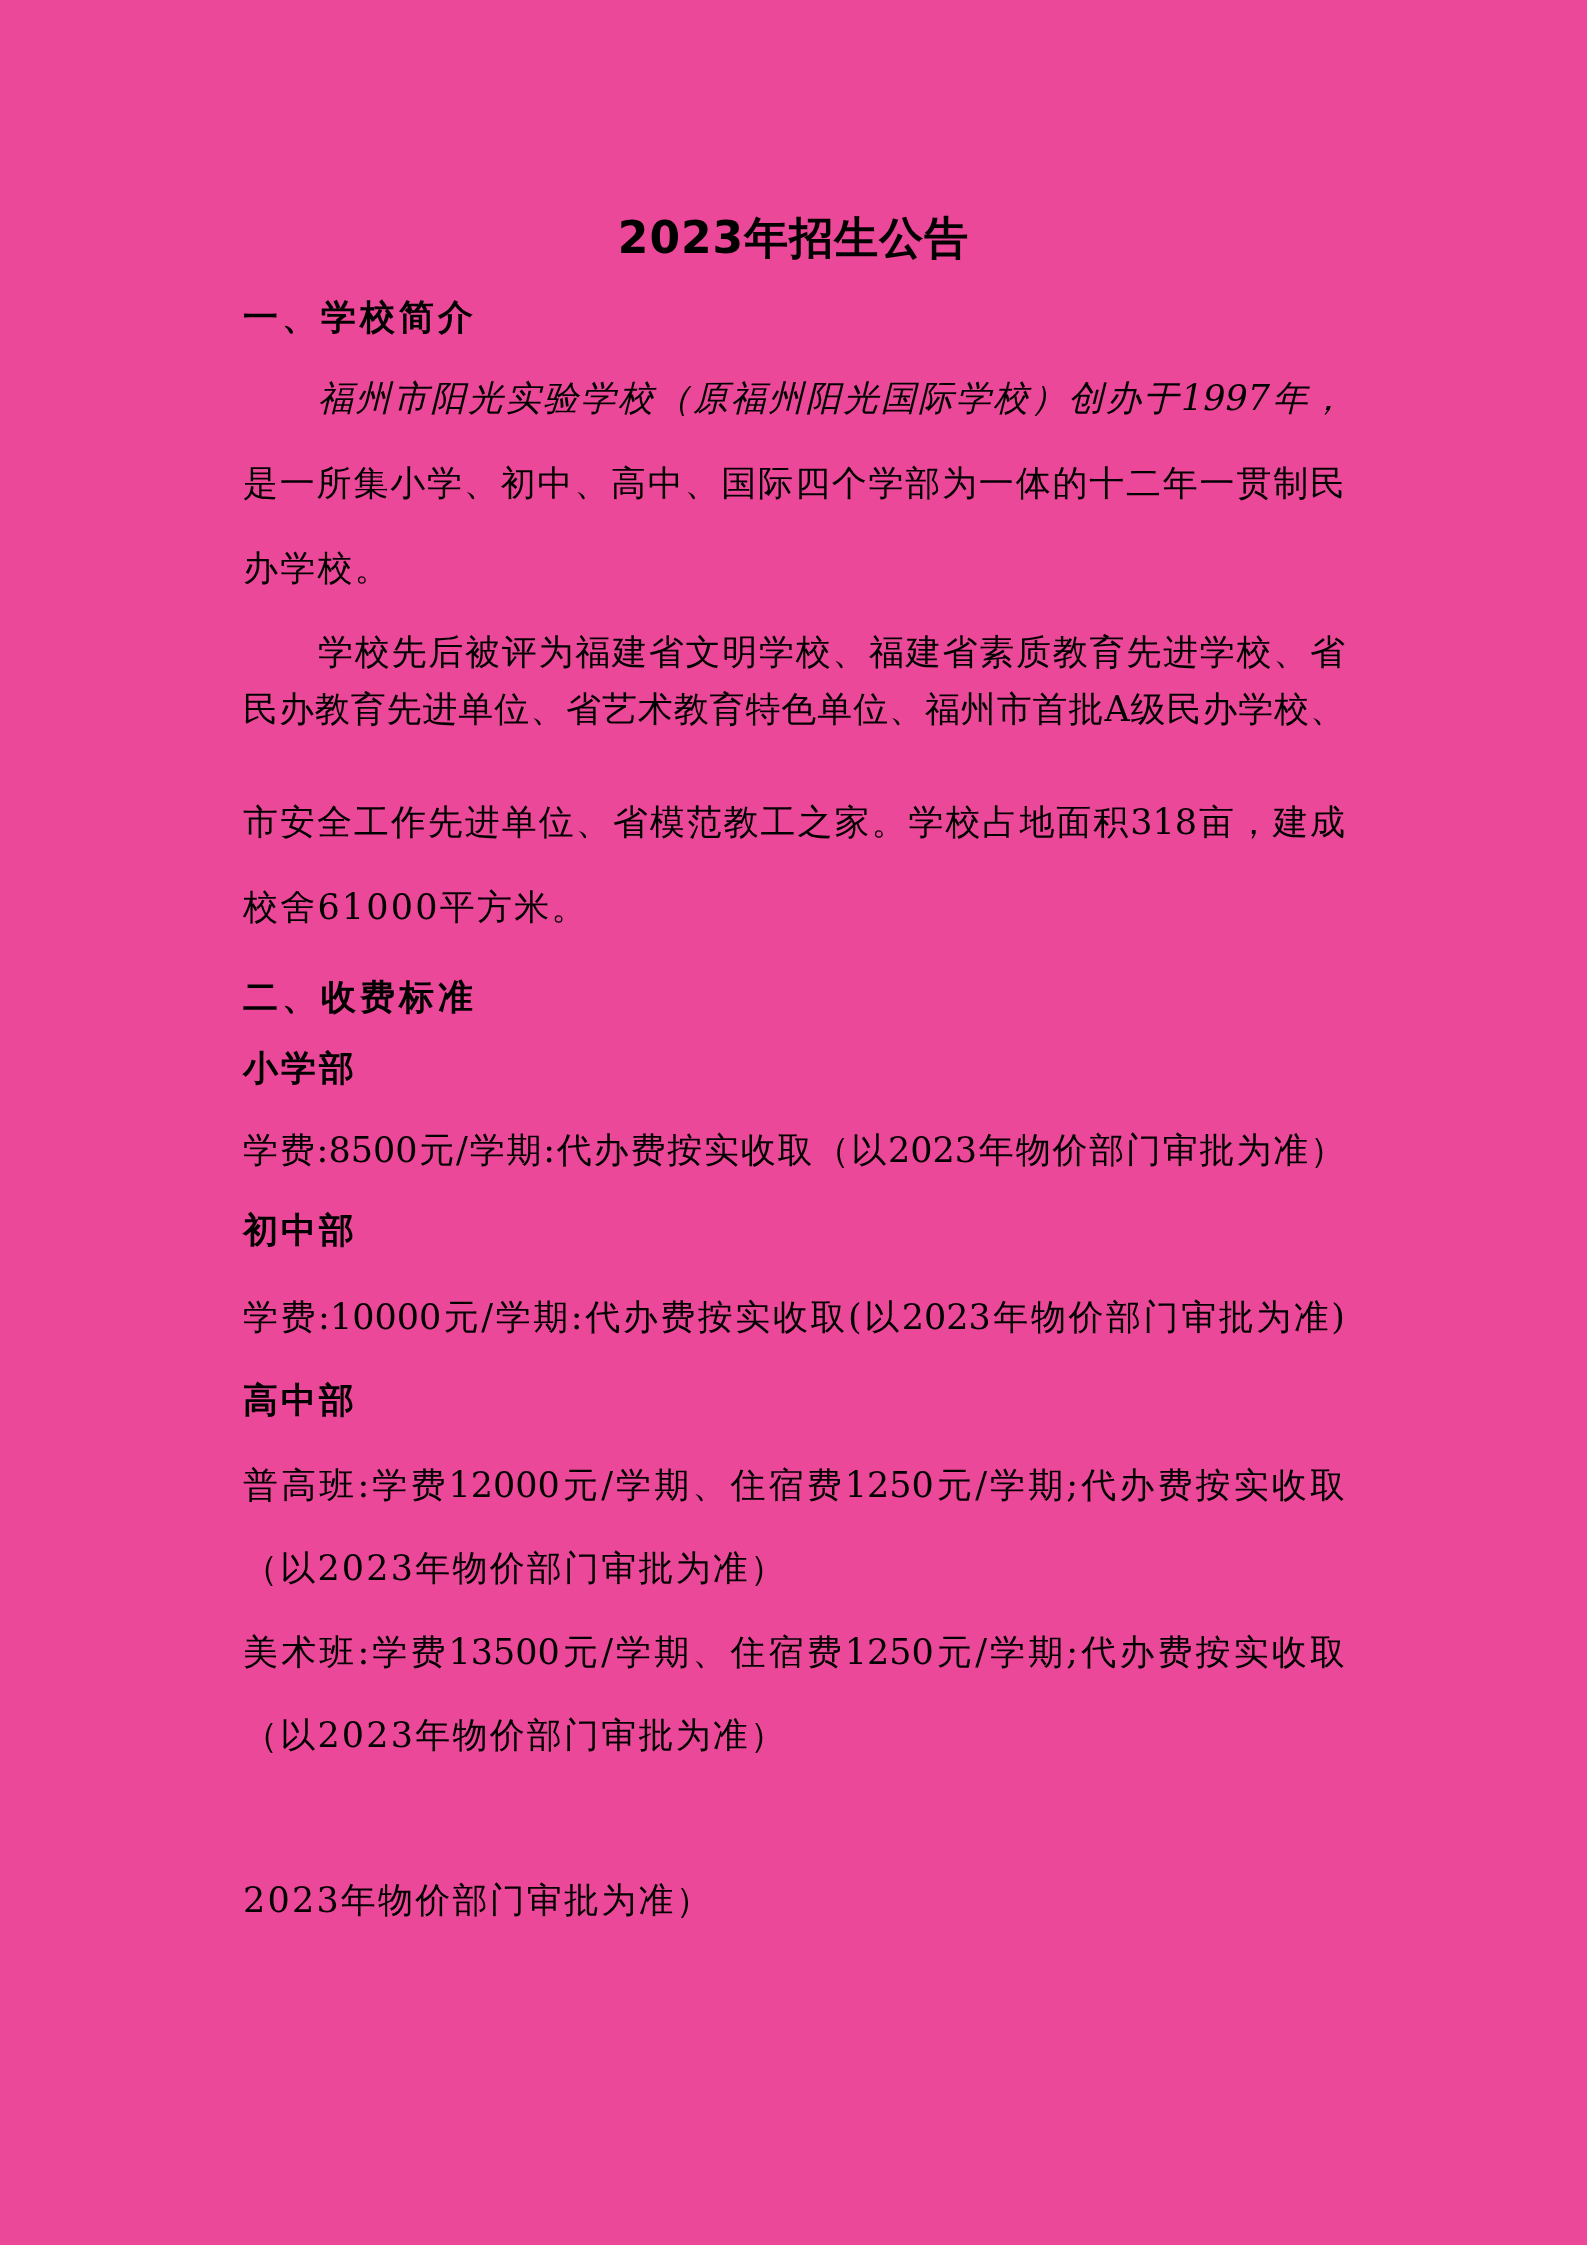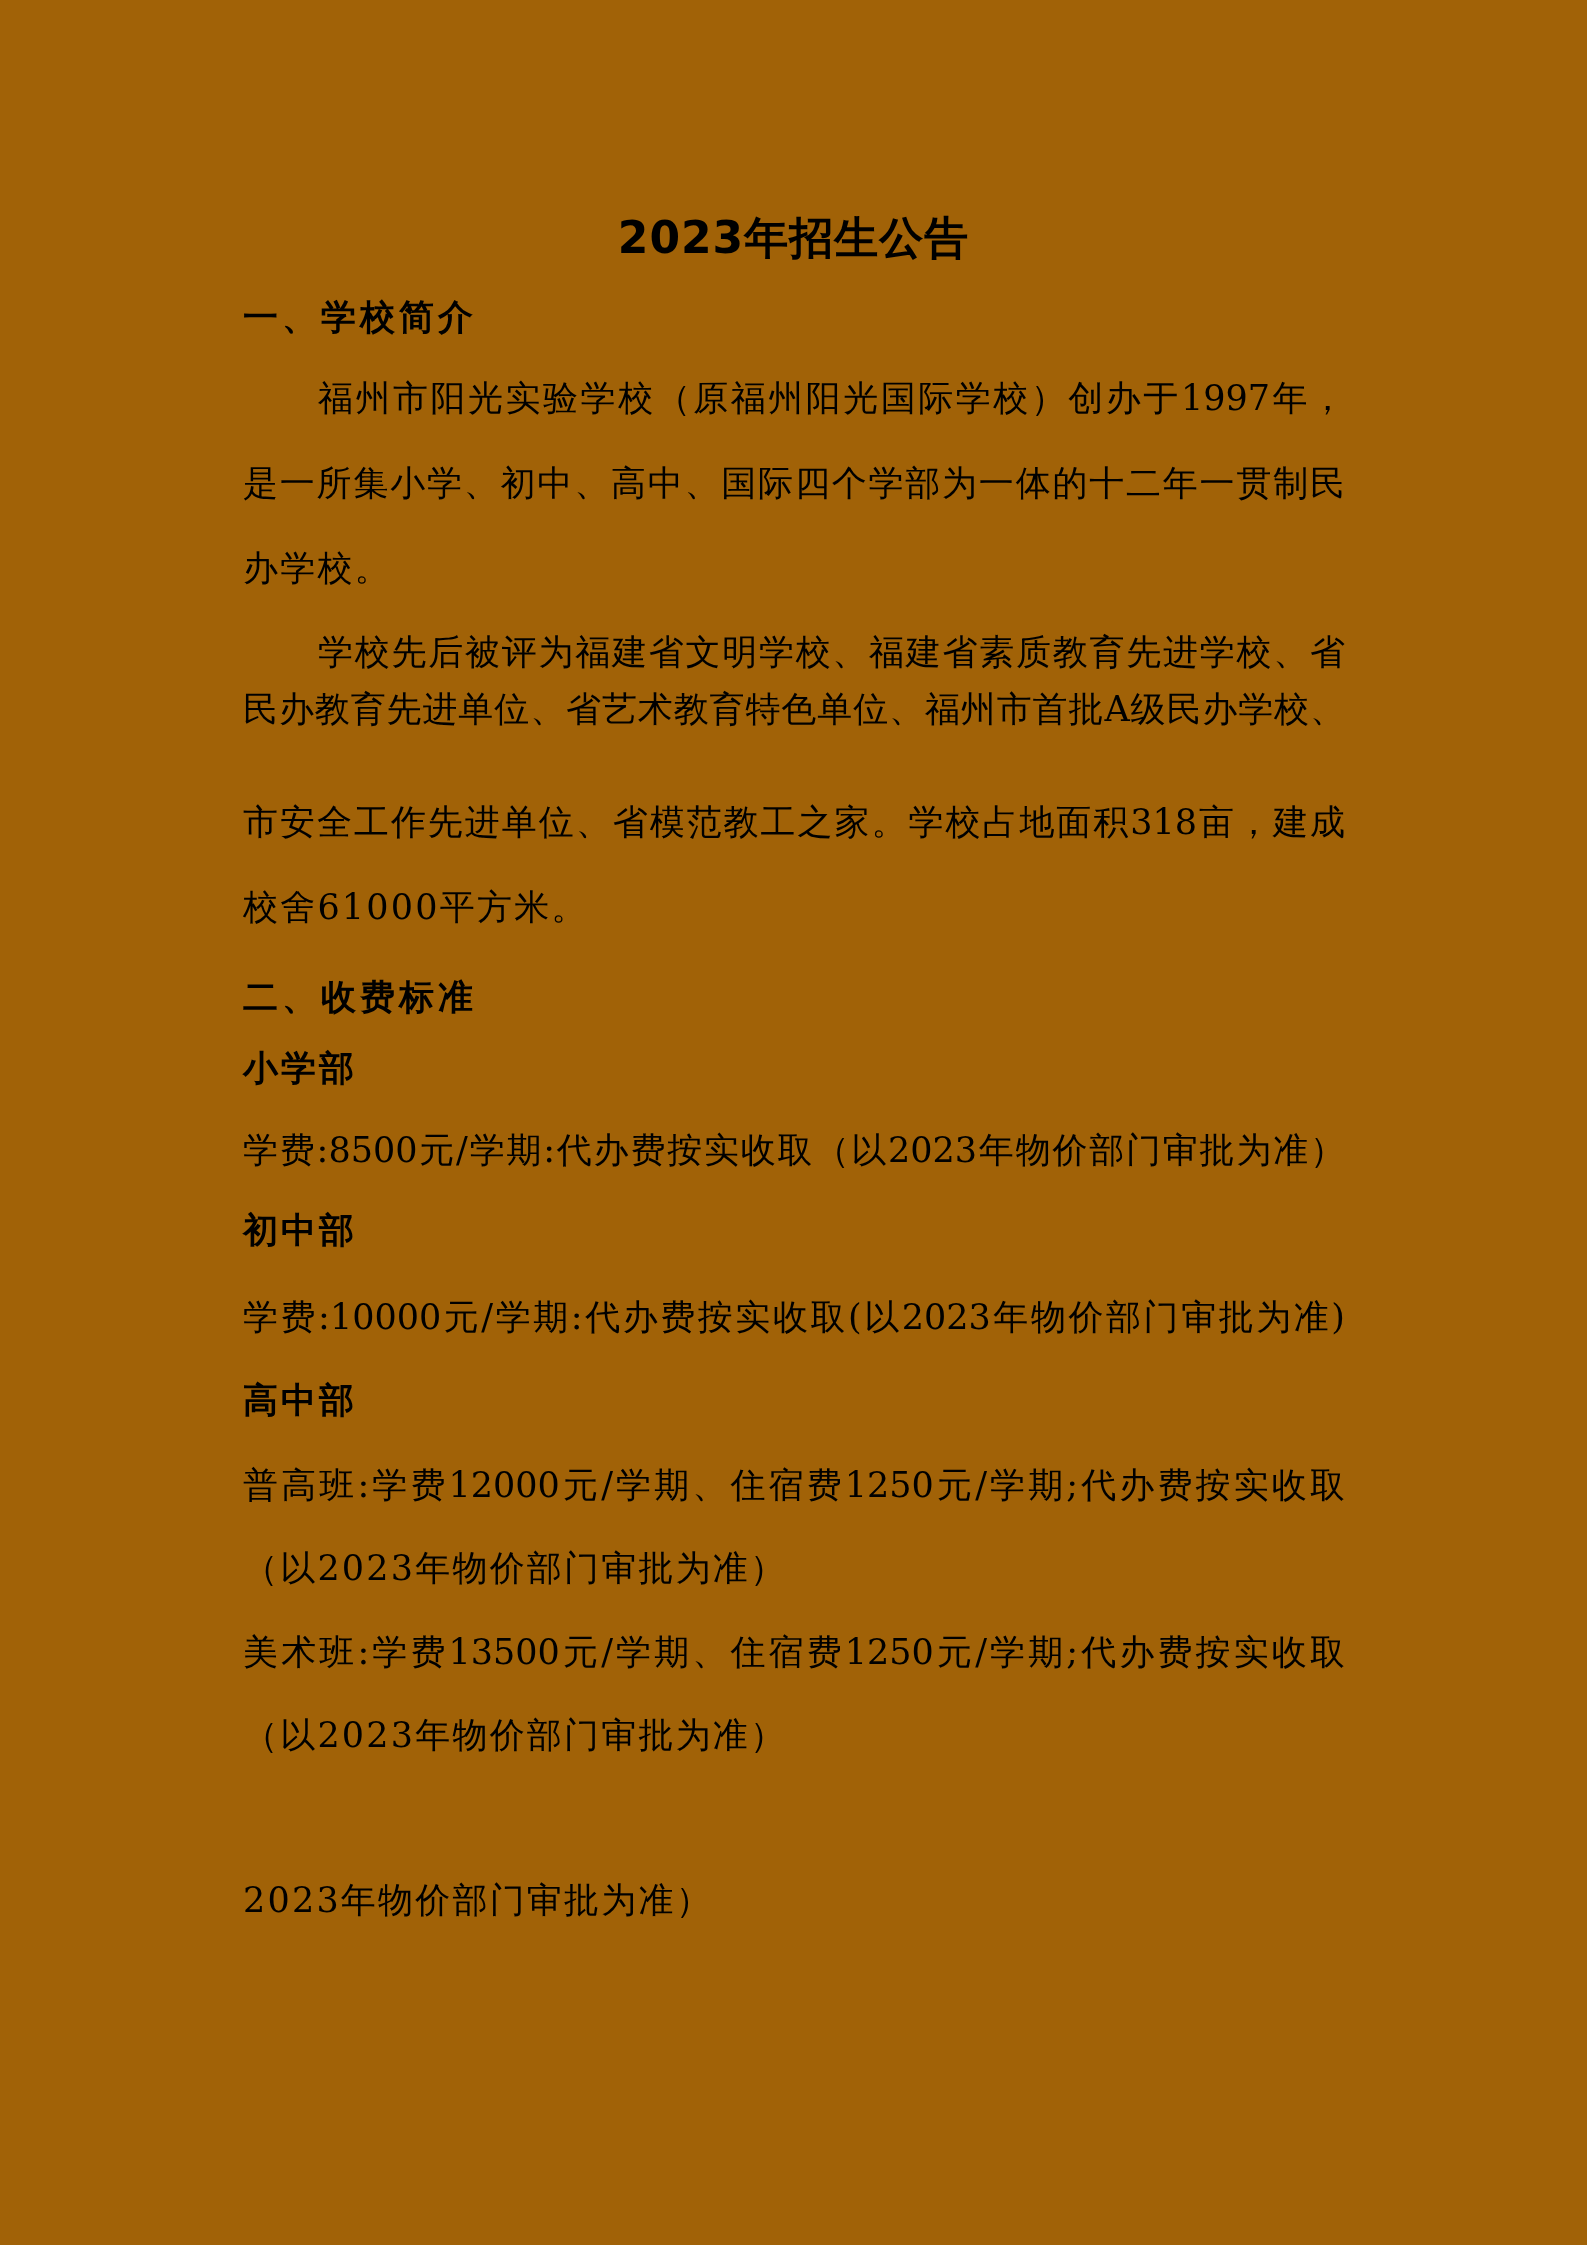--- a/index.html
+++ b/index.html
@@ -1,38 +1,38 @@
 <!DOCTYPE html>
 <html><head>
   <meta charset="utf-8">
   <style>
     html, body { margin: 0; padding: 0; background: #ffffff; }
     body { width: 1587px; height: 2245px; position: relative; overflow: hidden;
            font-family: "DejaVu Serif", "Liberation Serif", serif; color: #000; }
-    .page { position: absolute; left: 0; top: 0; width: 1587px; height: 2245px; background: #a16207; }
+    .page { position: absolute; left: 0; top: 0; width: 1587px; height: 2245px; background: #ec4899; }
     .title { position: absolute; left: 0; width: 1587px; top: 210px; height: 56px; line-height: 56px;
              text-align: center; font-size: 44px; font-weight: bold; letter-spacing: 1px;
              font-family: "DejaVu Sans", "Liberation Sans", sans-serif; }
     .line { position: absolute; left: 243px; width: 1102px; height: 50px; line-height: 50px;
             font-size: 35px; white-space: nowrap; letter-spacing: 2.2px; }
     .line.justify { text-align: justify; text-align-last: justify; letter-spacing: 0; }
     .line.indent { padding-left: 75px; width: 1027px; }
     .heading { font-weight: bold; font-family: "DejaVu Sans", "Liberation Sans", sans-serif; letter-spacing: 4px; }
     .sub { font-weight: bold; font-family: "DejaVu Sans", "Liberation Sans", sans-serif; letter-spacing: 3px; }
   </style>
 </head>
 <body>
 
 <div class="page">
 
   <div class="title">2023年招生公告</div>
 
   <div class="line heading" style="top:292px;">一、学校简介</div>
 
-  <div class="line justify indent" style="top:373px;">福州市阳光实验学校（原福州阳光国际学校）创办于1997年，</div>
+  <div class="line justify indent" style="top:373px;font-style:italic;">福州市阳光实验学校（原福州阳光国际学校）创办于1997年，</div>
   <div class="line justify" style="top:458px;">是一所集小学、初中、高中、国际四个学部为一体的十二年一贯制民</div>
   <div class="line" style="top:543px;">办学校。</div>
 
   <div class="line justify indent" style="top:627px;">学校先后被评为福建省文明学校、福建省素质教育先进学校、省</div>
   <div class="line justify" style="top:684px;">民办教育先进单位、省艺术教育特色单位、福州市首批A级民办学校、</div>
   <div class="line justify" style="top:797px;">市安全工作先进单位、省模范教工之家。学校占地面积318亩，建成</div>
   <div class="line" style="top:882px;">校舍61000平方米。</div>
 
   <div class="line heading" style="top:960px;margin-top:12px;">二、收费标准</div>
 

